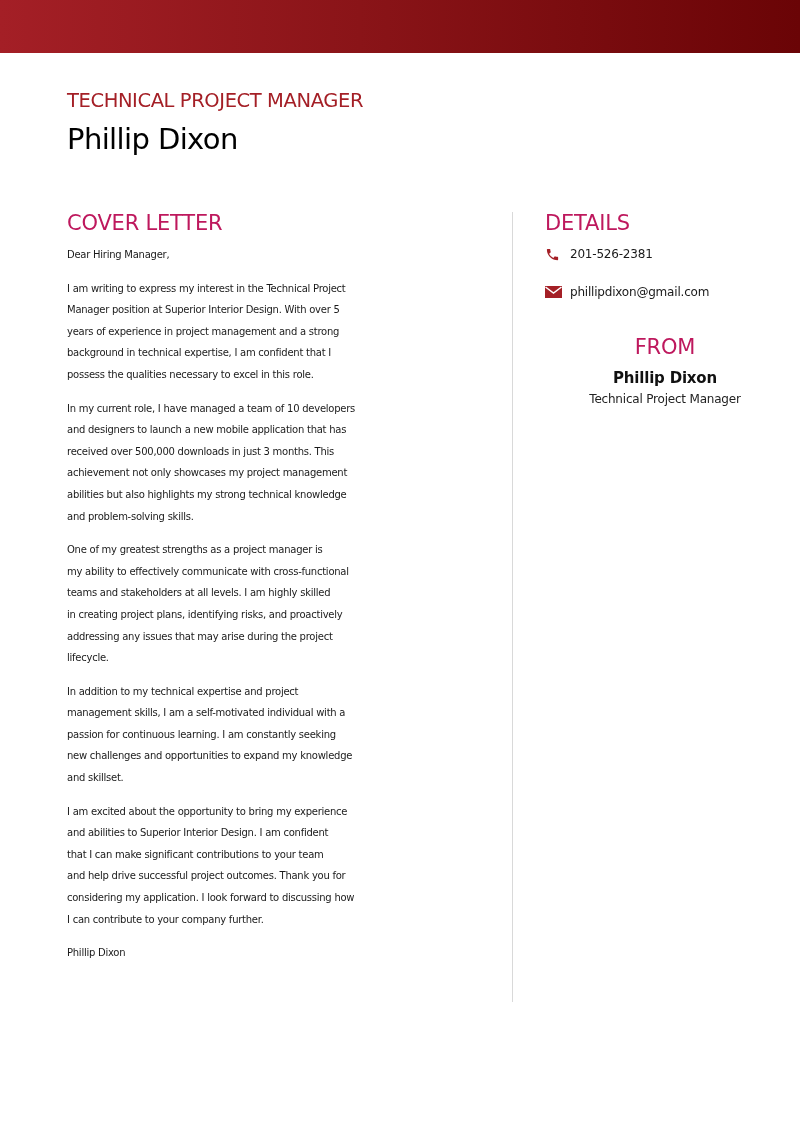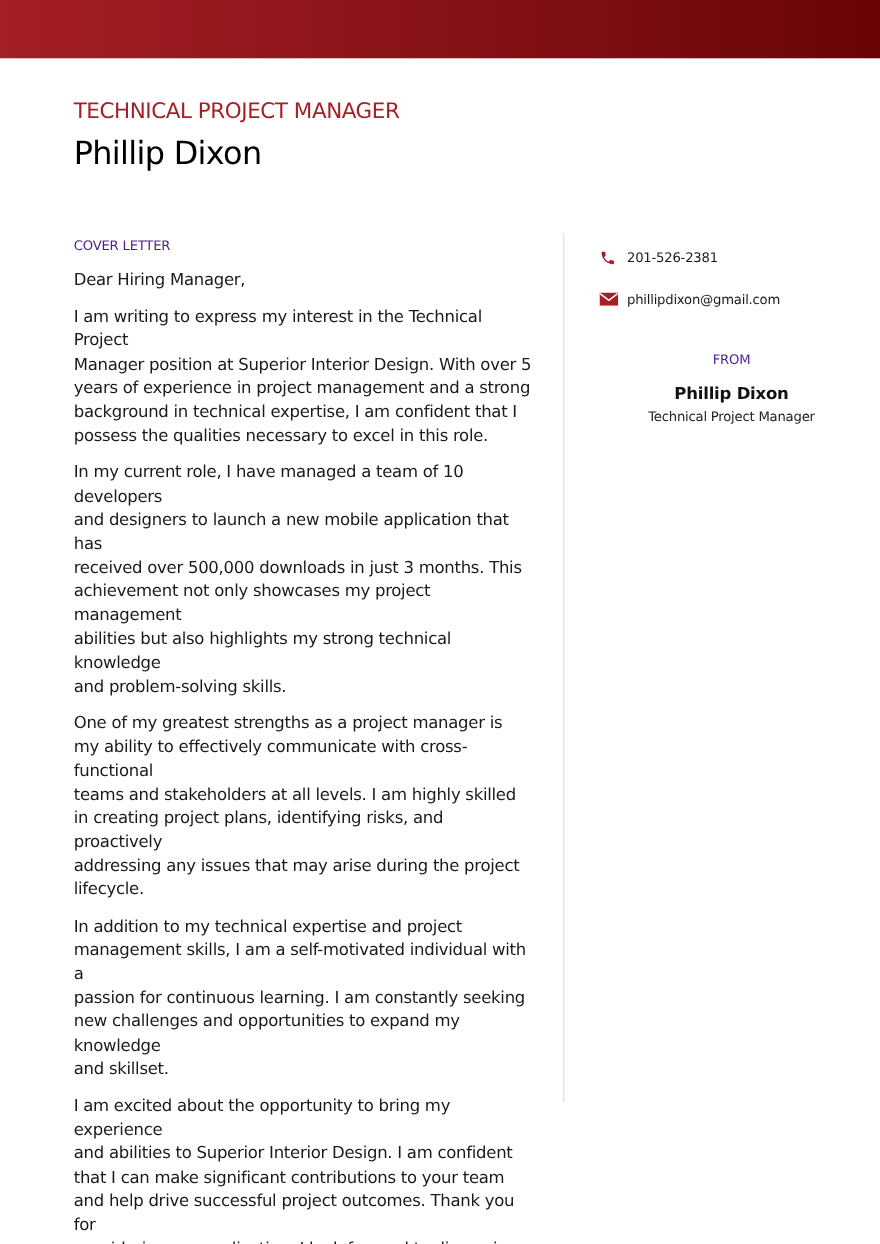--- a/index.html
+++ b/index.html
@@ -13,25 +13,25 @@
     .job-title {
       font-family: "DejaVu Sans", sans-serif; font-size: 19.5px; color: #a41f26;
       letter-spacing: -0.4px; font-weight: normal; line-height: 24px;
     }
     .name {
       font-family: "DejaVu Sans", sans-serif; font-size: 29px; color: #000;
       font-weight: normal; letter-spacing: -0.6px; line-height: 36px; margin-top: 8px;
     }
     .left-col { position: absolute; left: 67px; top: 213px; width: 420px; }
     .section-title {
-      font-size: 12px; color: #4c1d95; letter-spacing: -0.2px; line-height: 20px;
+      font-size: 21px; color: #be185d; letter-spacing: -0.2px; line-height: 20px;
       font-weight: normal;
     }
     .letter p {
-      font-size: 15px; line-height: 21.6px; color: #1a1a1a; letter-spacing: -0.25px;
+      font-size: 10px; line-height: 21.6px; color: #1a1a1a; letter-spacing: -0.25px;
       margin-top: 12px; white-space: pre-line;
     }
     .letter p.greeting { margin-top: 11px; }
     .divider {
       position: absolute; left: 512px; top: 212px; width: 1px; height: 790px;
       background: #d9d9d9;
     }
     .right-col { position: absolute; left: 545px; top: 213px; width: 240px; }
     .contact-row { display: flex; align-items: flex-end; margin-top: 10px; height: 18px; }
     .contact-row + .contact-row { margin-top: 20px; }
@@ -87,20 +87,21 @@
 considering my application. I look forward to discussing how
 I can contribute to your company further.</p>
     <p>Phillip Dixon</p>
   </div>
 </div>
 
 <div class="divider"></div>
 
 <div class="right-col">
   <div>
+    <div class="section-title">DETAILS</div>
     <div class="contact-row">
       <span class="icon">
         <svg width="15" height="15" viewBox="0 0 24 24">
             <path fill="#a41f26" d="M6.6 10.8c1.4 2.8 3.8 5.1 6.6 6.6l2.2-2.2c.3-.3.7-.4 1-.2 1.1.4 2.3.6 3.6.6.6 0 1 .4 1 1V20c0 .6-.4 1-1 1C10.6 21 3 13.4 3 4c0-.6.4-1 1-1h3.5c.6 0 1 .4 1 1 0 1.3.2 2.5.6 3.6.1.3 0 .7-.2 1l-2.3 2.2z"></path>
           </svg>
       </span>
       <span class="contact-text">201-526-2381</span>
     </div>
     <div class="contact-row">
       <span class="icon">

